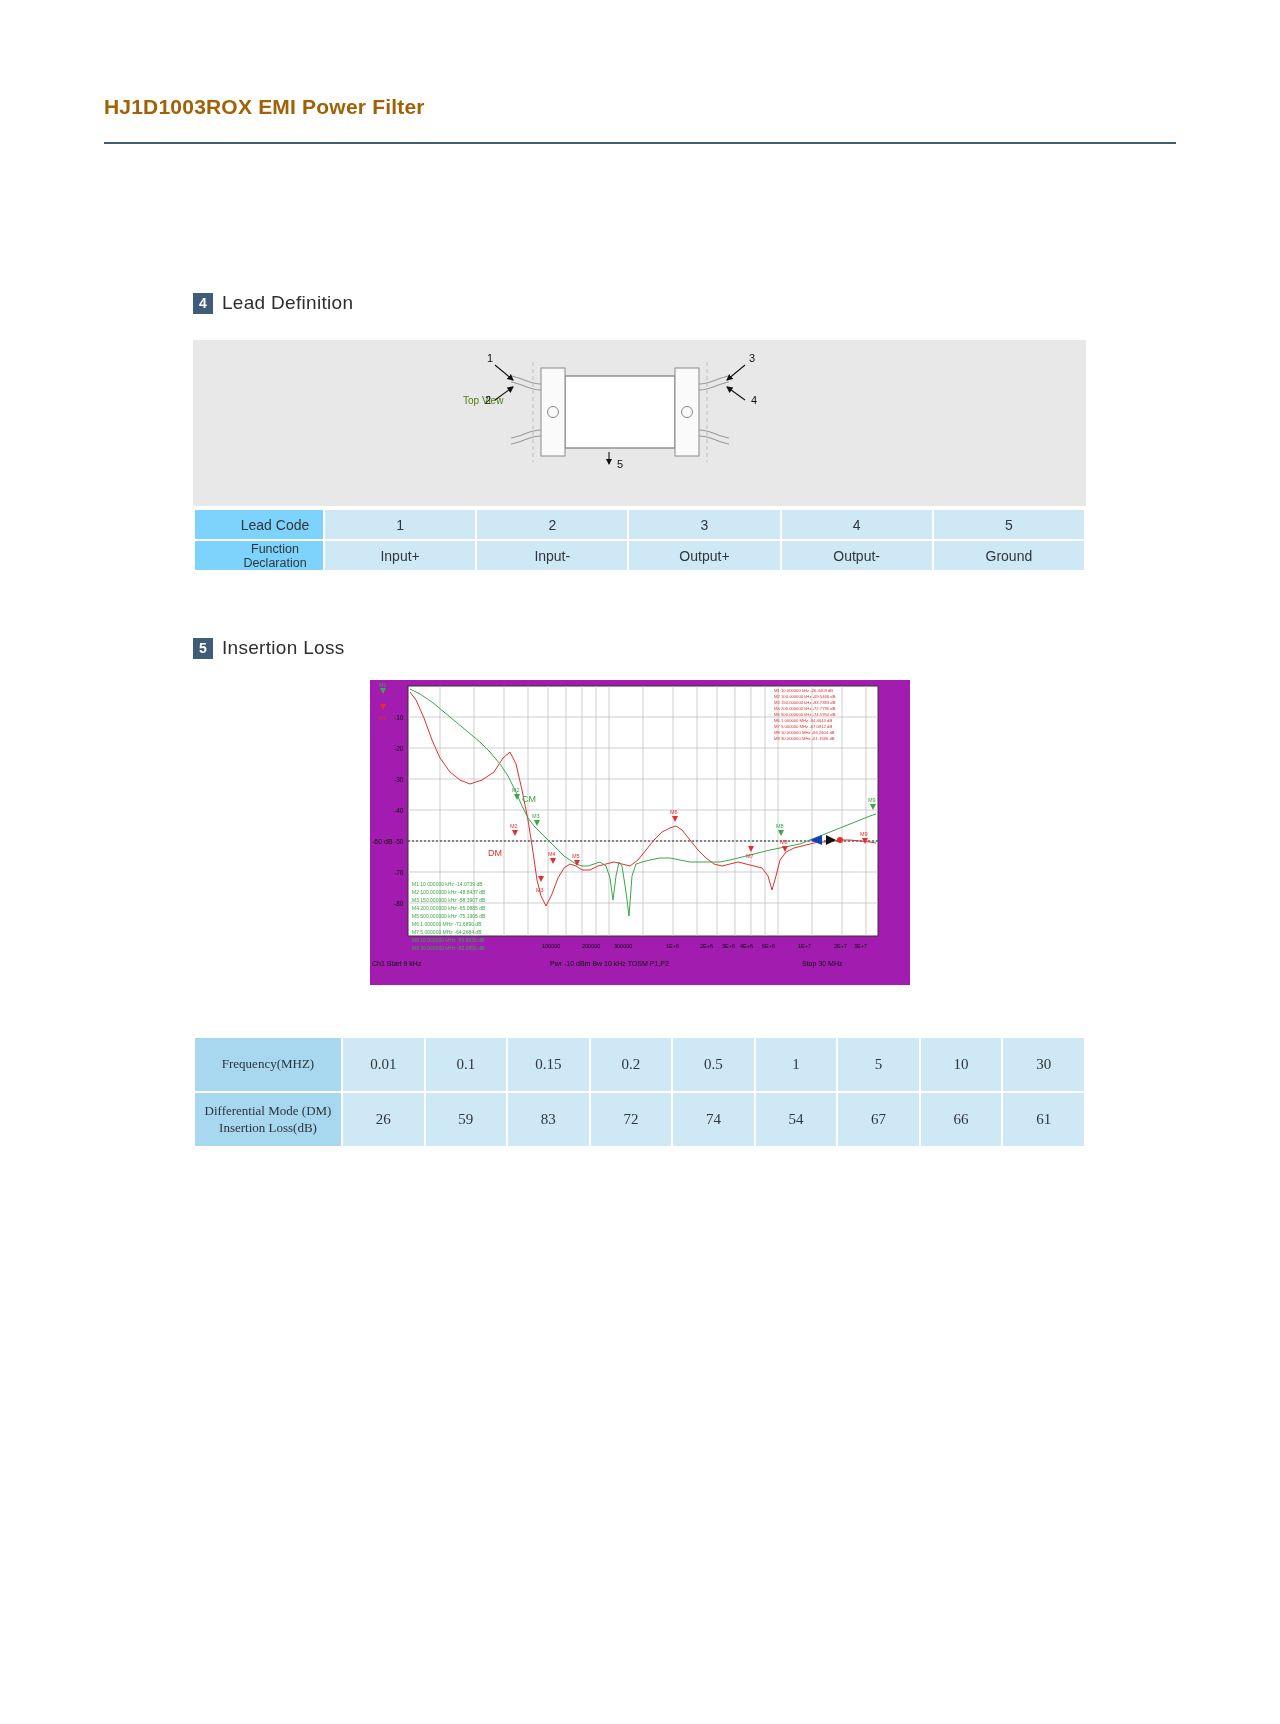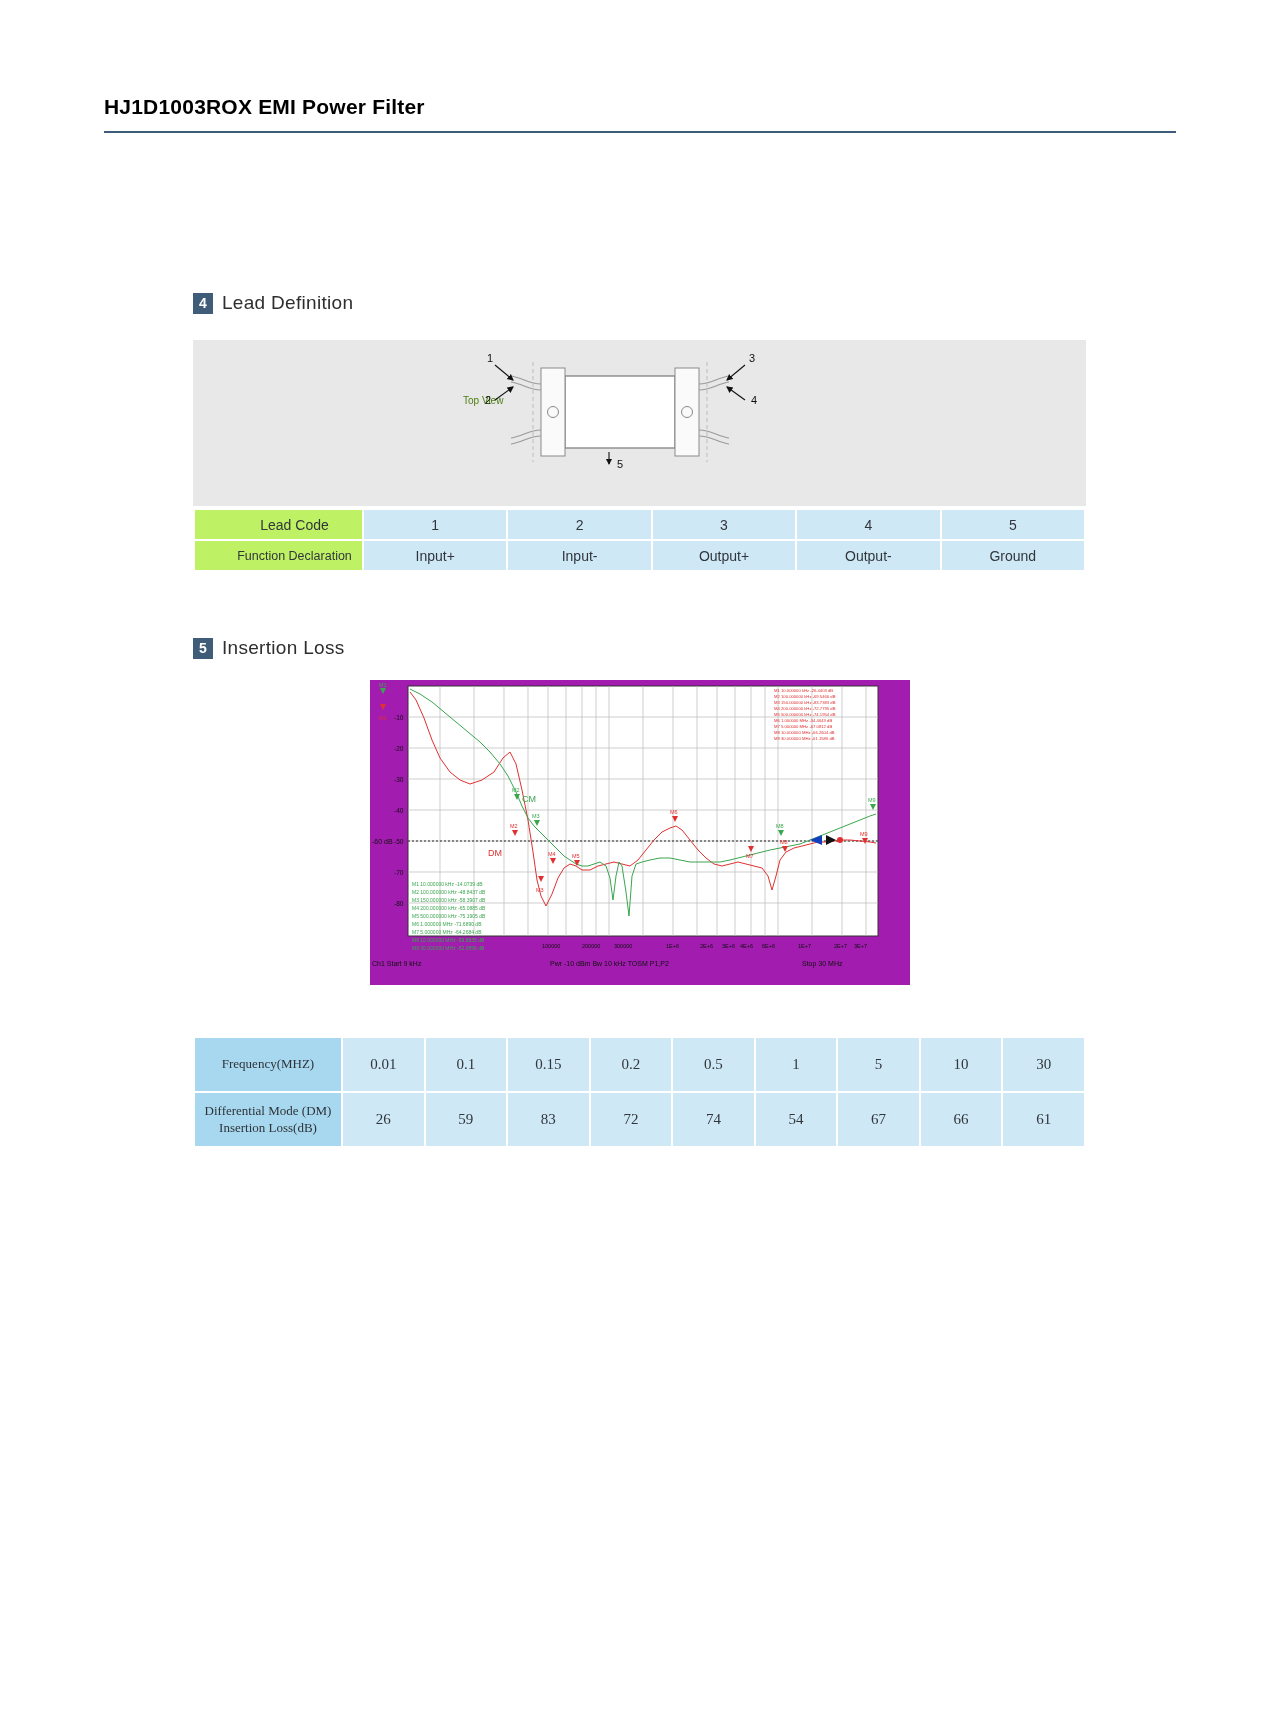--- a/index.html
+++ b/index.html
@@ -19,23 +19,23 @@
   
   .doc-header {
     position: absolute;
     left: 104px;
     top: 95px;
     width: 1072px;
   }
   .doc-title {
     font-size: 21px;
     font-weight: bold;
-    color: #000000;
+    color: #a16207;
     letter-spacing: 0.2px;
-    padding-bottom: 12px;
+    padding-bottom: 23px;
   }
   .header-rule {
     height: 2px;
     background: #3f5d78;
     width: 100%;
   }
 
   
   .section-head {
     position: absolute;
@@ -92,22 +92,22 @@
   }
   .lead-table td {
     height: 29px;
     text-align: center;
     font-size: 14px;
     color: #30363c;
     background: #cfe8f5;
     padding: 0 4px;
   }
   .lead-table td.rowhead {
-    background: #bef264;
-    width: 167px;
+    background: #7dd3fc;
+    width: 128px;
     font-size: 14px;
     padding-left: 36px;
   }
   .lead-table td.rowhead.small { font-size: 12.5px; }
 
   
   .chart-wrap {
     position: absolute;
     left: 370px;
     top: 680px;

